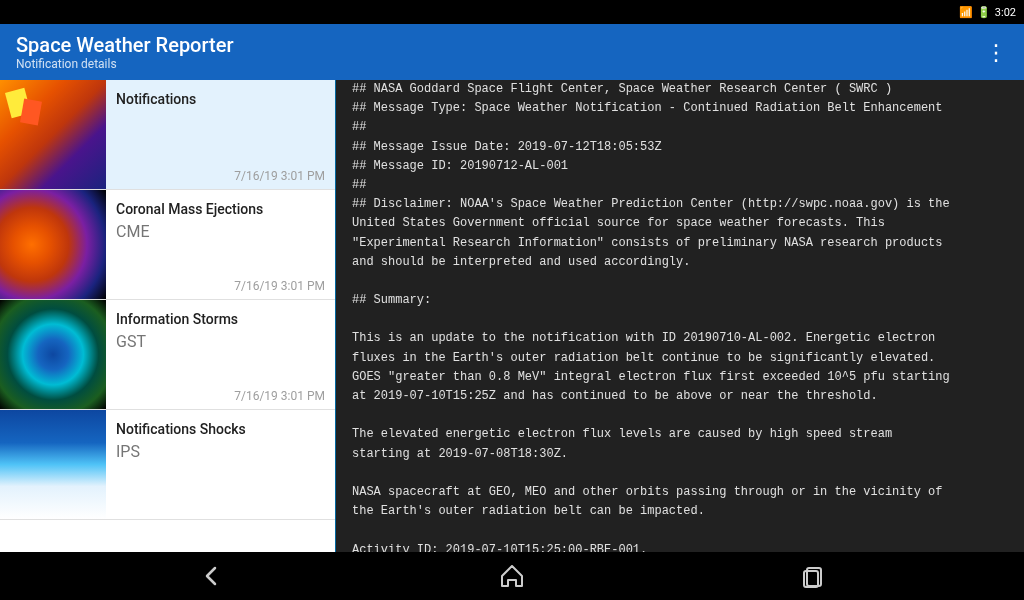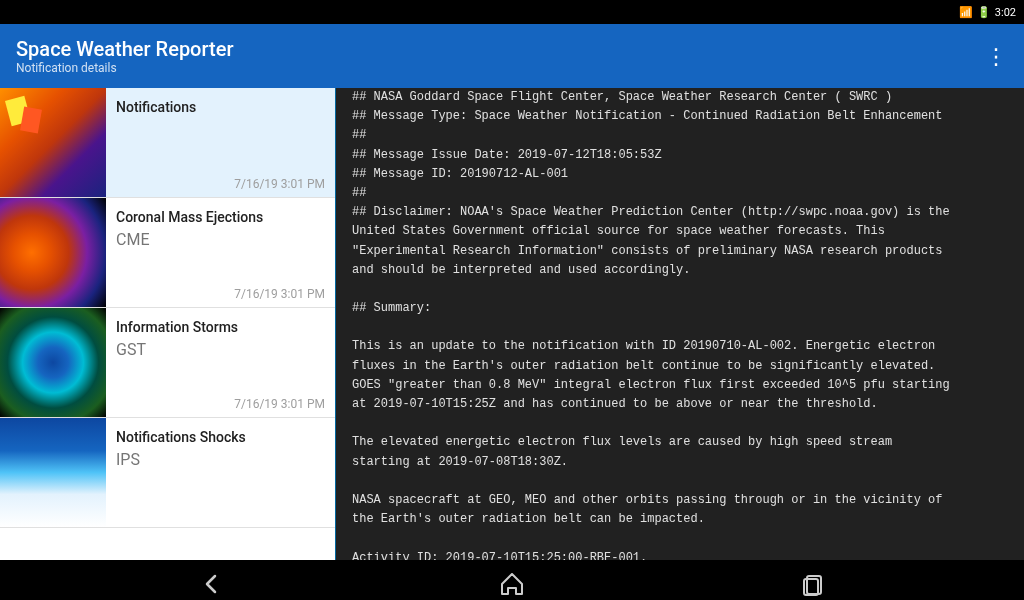--- a/index.html
+++ b/index.html
@@ -24,21 +24,21 @@
     .status-bar-icons {
       display: flex;
       align-items: center;
       gap: 4px;
       font-size: 11px;
       color: #fff;
     }
 
     
     .app-header {
-      height: 64px;
+      height: 56px;
       background: #1565c0;
       display: flex;
       align-items: center;
       justify-content: space-between;
       padding: 0 16px;
     }
     .app-header-text { }
     .app-title {
       font-size: 20px;
       font-weight: 500;

